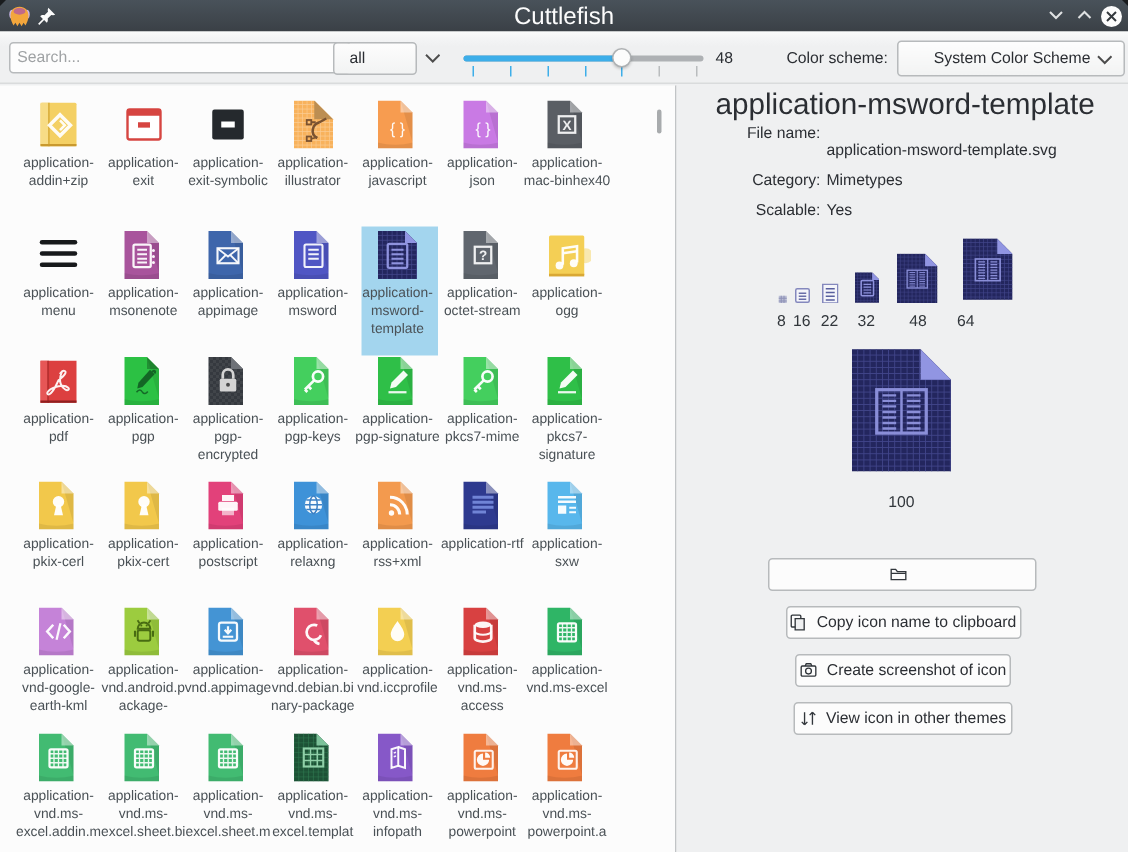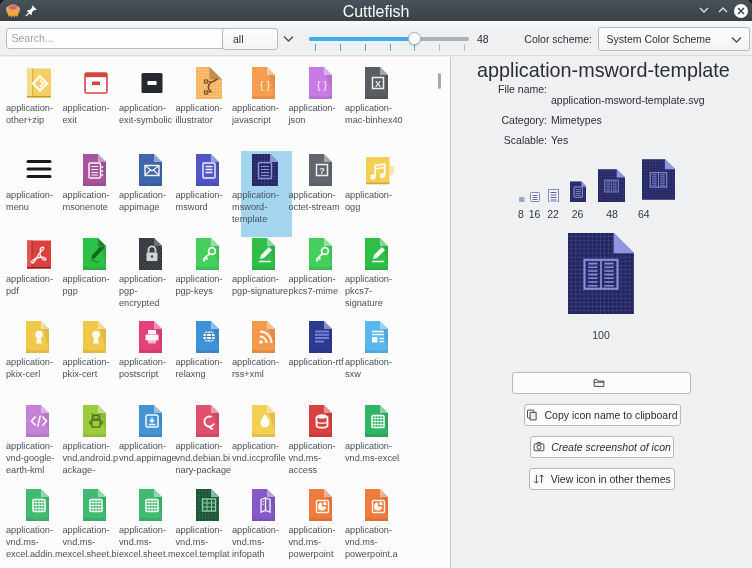--- a/index.html
+++ b/index.html
@@ -1,17 +1,17 @@
 <!DOCTYPE html>
 <html><head><meta charset="utf-8">
 <style>
 * { margin:0; padding:0; box-sizing:border-box; }
 html,body { width:752px; height:568px; overflow:hidden; font-family:"Liberation Sans",sans-serif; background:#eff0f1; }
 .abs { position:absolute; }
-.lab { position:absolute; width:66px; text-align:left; font-size:9.2px; line-height:12px; color:#4a5156; }
+.lab { position:absolute; width:66px; text-align:center; font-size:9.2px; line-height:12px; color:#4a5156; }
 .btn { position:absolute; height:22px; display:flex; align-items:center; justify-content:center;
        background:#fcfcfc; border:1px solid #b7babc; border-radius:3px; font-size:10.5px; color:#2b2e33; white-space:nowrap; }
 .cb  { position:absolute; background:linear-gradient(#fdfdfd,#f2f3f3); border:1px solid #b7babc; border-radius:3px; }
 </style></head>
 <body>
 
 <svg width="0" height="0" style="position:absolute">
 <defs>
 <pattern id="gp" width="3.25" height="3.25" patternUnits="userSpaceOnUse">
   <path d="M3.25 0 V3.25 H0" fill="none" stroke="#43478c" stroke-width="0.9"></path>
@@ -75,40 +75,40 @@
 <div style="position:absolute;left:315.2px;top:44px;width:1px;height:7px;background:#3daee9"></div>
 <div style="position:absolute;left:339.9px;top:44px;width:1px;height:7px;background:#3daee9"></div>
 <div style="position:absolute;left:364.6px;top:44px;width:1px;height:7px;background:#3daee9"></div>
 <div style="position:absolute;left:389.6px;top:44px;width:1px;height:7px;background:#3daee9"></div>
 <div style="position:absolute;left:414.4px;top:44px;width:1px;height:7px;background:#3daee9"></div>
 <div style="position:absolute;left:439.1px;top:44px;width:1px;height:7px;background:#b9bcbe"></div>
 <div style="position:absolute;left:463.8px;top:44px;width:1px;height:7px;background:#b9bcbe"></div>
 <div class="abs" style="left:408px;top:32px;width:13px;height:13px;border-radius:50%;background:#fcfcfc;border:1px solid #aeb1b3;box-shadow:0 1px 2px rgba(0,0,0,.2)"></div>
 <div class="abs" style="left:477px;top:33px;font-size:10.5px;color:#2b2e33">48</div>
 <div class="abs" style="left:492px;top:33px;width:100px;text-align:right;font-size:10.5px;color:#2b2e33;white-space:nowrap">Color scheme:</div>
-<div class="cb" style="left:597.5px;top:27px;width:152.5px;height:24px;font-size:10.5px;color:#2b2e33;line-height:22px;padding-left:8px">System Color Scheme</div>
+<div class="cb" style="left:597.5px;top:27px;width:152.5px;height:24px;font-size:10.5px;color:#2b2e33;line-height:22px;padding-left:24px">System Color Scheme</div>
 <svg class="abs" style="left:731px;top:35.5px" width="11" height="8" viewBox="0 0 11 8">
     <path d="M1 1.5 l4.5 4.5 4.5-4.5" fill="none" stroke="#4d4d4d" stroke-width="1.3"></path>
   </svg>
 
 <div class="abs" style="left:0;top:57px;width:450px;height:511px;background:#fcfcfc"></div>
 <div class="abs" style="left:450px;top:57px;width:1px;height:511px;background:#c1c4c6"></div>
 <div class="abs" style="left:437.5px;top:73px;width:3px;height:16px;background:#a8abad;border-radius:1.5px"></div>
 <div style="position:absolute;left:241px;top:151px;width:51px;height:86px;background:#a3d5ee;"></div>
 <svg style="position:absolute;left:23px;top:67px" width="32" height="32" viewBox="0 0 32 32">
     <rect x="4" y="1.5" width="24" height="29" rx="1" fill="#f4d064"></rect>
     <rect x="4" y="1.5" width="5" height="29" fill="#f7dc86"></rect>
     <rect x="9" y="1.5" width="1.2" height="29" fill="#dcb242"></rect>
     <rect x="4" y="29" width="24" height="1.5" fill="#c9992e"></rect>
     <path d="M17 9.5 l7 7 -7 7 -7-7 z" fill="none" stroke="#fff" stroke-width="2.3" opacity=".93"></path>
     <path d="M17 13.3 l3.2 3.2 -3.2 3.2" fill="none" stroke="#fff" stroke-width="1.7" opacity=".93"></path>
   </svg>
 <div class="lab" style="left:6px;top:102px;">
     <div>application-</div>
-    <div>other+zip</div>
+    <div>addin+zip</div>
   </div>
 <svg style="position:absolute;left:79.5px;top:67px" width="32" height="32" viewBox="0 0 32 32">
     <rect x="5" y="6" width="22" height="20" rx="1.5" fill="#fff" stroke="#d64541" stroke-width="1.6"></rect>
     <path d="M5 6 h22 v4.2 h-22 z" fill="#d64541"></path>
     <rect x="12" y="14.5" width="8" height="3.6" fill="#d64541"></rect>
   </svg>
 <div class="lab" style="left:62.5px;top:102px;">
     <div>application-</div>
     <div>exit</div>
   </div>
@@ -628,21 +628,21 @@
     <path d="M0 0 h18 l8 8 v24 h-26 z" fill="#23265e"></path>
     <path d="M0 0 h18 l8 8 v24 h-26 z" fill="url(#p64)"></path>
     <path d="M18 0 l8 8 h-8 z" fill="#9195e2"></path>
     <rect x="6.5" y="10.6" width="13" height="11.4" fill="none" stroke="#8a8ed8" stroke-width="0.85"></rect>
     <path d="M13 10.6 v11.4" stroke="#8a8ed8" stroke-width="0.65"></path>
     <path d="M8 12.10h3.6M14.4 12.10h3.6M8 13.55h3.6M14.4 13.55h3.6M8 15.00h3.6M14.4 15.00h3.6M8 16.45h3.6M14.4 16.45h3.6M8 17.90h3.6M14.4 17.90h3.6M8 19.35h3.6M14.4 19.35h3.6M8 20.80h3.6M14.4 20.80h3.6" stroke="#8a8ed8" stroke-width="0.62"></path>
   </svg>
 <div style="position:absolute;left:501px;top:207.5px;width:40px;text-align:center;font-size:10.5px;color:#31363b">8</div>
 <div style="position:absolute;left:514.5px;top:207.5px;width:40px;text-align:center;font-size:10.5px;color:#31363b">16</div>
 <div style="position:absolute;left:533px;top:207.5px;width:40px;text-align:center;font-size:10.5px;color:#31363b">22</div>
-<div style="position:absolute;left:557.5px;top:207.5px;width:40px;text-align:center;font-size:10.5px;color:#31363b">26</div>
+<div style="position:absolute;left:557.5px;top:207.5px;width:40px;text-align:center;font-size:10.5px;color:#31363b">32</div>
 <div style="position:absolute;left:592px;top:207.5px;width:40px;text-align:center;font-size:10.5px;color:#31363b">48</div>
 <div style="position:absolute;left:638px;top:207.5px;width:40px;text-align:left;font-size:10.5px;color:#31363b">64</div>
 <svg style="position:absolute;left:568px;top:230px" width="66" height="87" viewBox="0 0 26 32">
     <defs>
       <pattern id="p128" width="1.62" height="1.62" patternUnits="userSpaceOnUse">
         <path d="M1.62 0 V1.62 H0" fill="none" stroke="#41458a" stroke-width="0.45"></path>
       </pattern>
     </defs>
     <path d="M0 0 h18 l8 8 v24 h-26 z" fill="#23265e"></path>
     <path d="M0 0 h18 l8 8 v24 h-26 z" fill="url(#p128)"></path>
@@ -658,21 +658,21 @@
       <path d="M1.5 7 h13" stroke="#31363b" stroke-width="1.2"></path>
     </svg>
   </div>
 <div class="btn" style="left:523.5px;top:403.5px;width:157px;">
     <svg width="12" height="12" viewBox="0 0 16 16" style="margin-right:6px;flex:none">
       <rect x="2" y="1.5" width="8.5" height="10.5" rx="1" fill="none" stroke="#31363b" stroke-width="1.2"></rect>
       <path d="M5.5 4.5 h8 v10 h-8 z" fill="#eff0f1" stroke="#31363b" stroke-width="1.2"></path>
     </svg>
     <span>Copy icon name to clipboard</span>
   </div>
-<div class="btn" style="left:530px;top:435.5px;width:144px;font-style:italic;">
+<div class="btn" style="left:530px;top:435.5px;width:144px;">
     <svg width="12" height="12" viewBox="0 0 16 16" style="margin-right:6px;flex:none">
       <rect x="1.5" y="4" width="13" height="9" rx="1" fill="none" stroke="#31363b" stroke-width="1.2"></rect>
       <circle cx="8" cy="8.5" r="2.6" fill="none" stroke="#31363b" stroke-width="1.2"></circle>
       <path d="M5 4 l1-2 h4 l1 2" fill="none" stroke="#31363b" stroke-width="1.2"></path>
     </svg>
     <span>Create screenshot of icon</span>
   </div>
 <div class="btn" style="left:528.5px;top:468px;width:146.5px;">
     <svg width="12" height="12" viewBox="0 0 16 16" style="margin-right:6px;flex:none">
       <path d="M4.5 2.5 v11 M4.5 13.5 l-2.5-2.5 M4.5 13.5 l2.5-2.5" fill="none" stroke="#31363b" stroke-width="1.2"></path>

